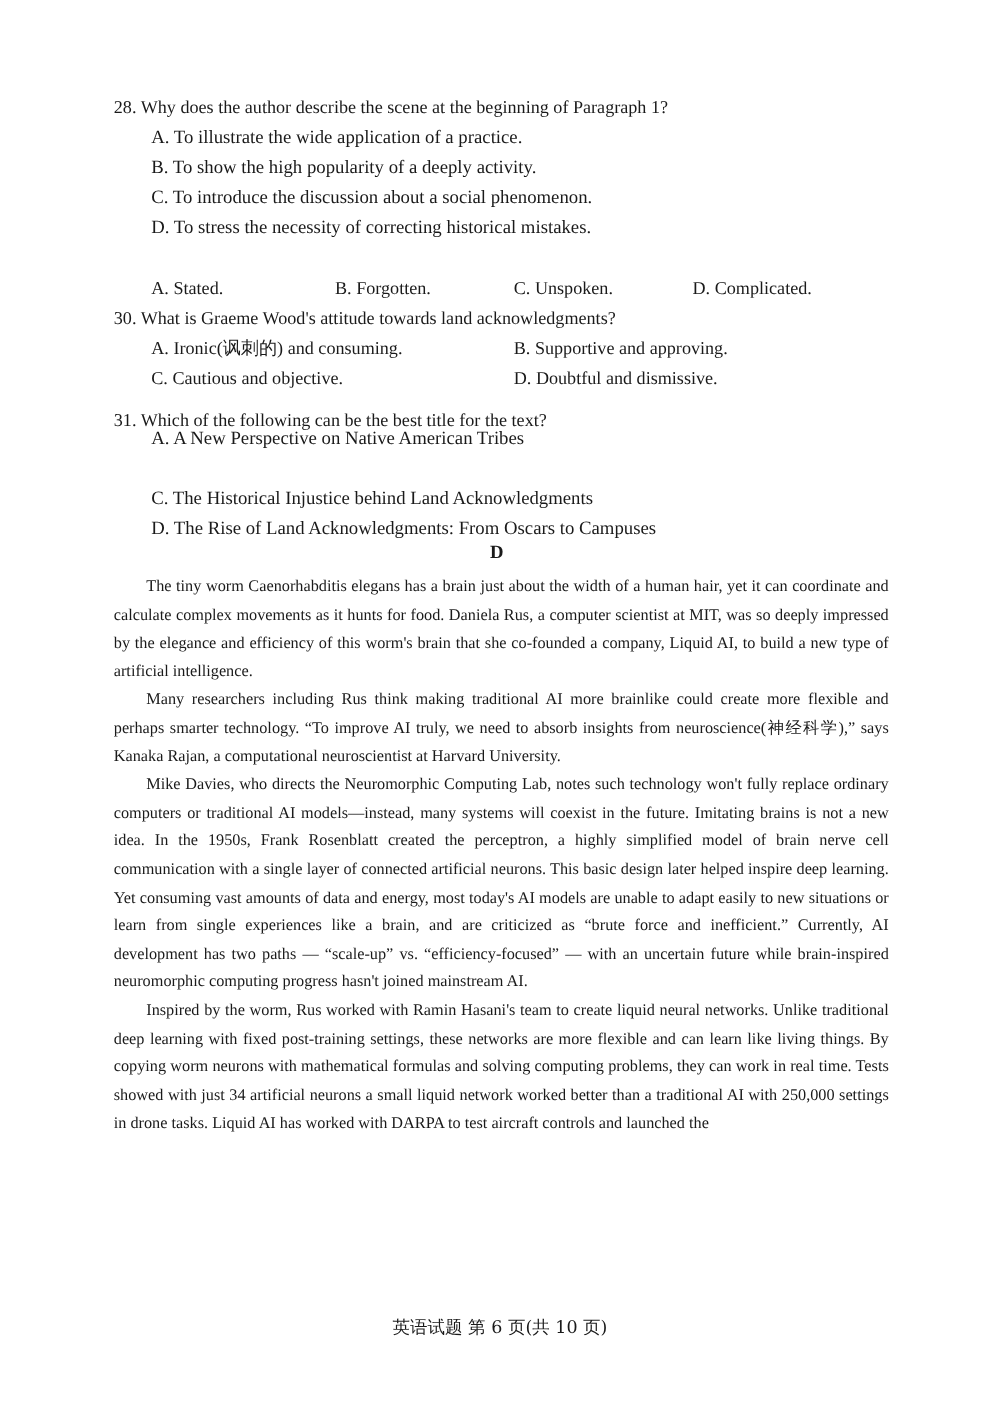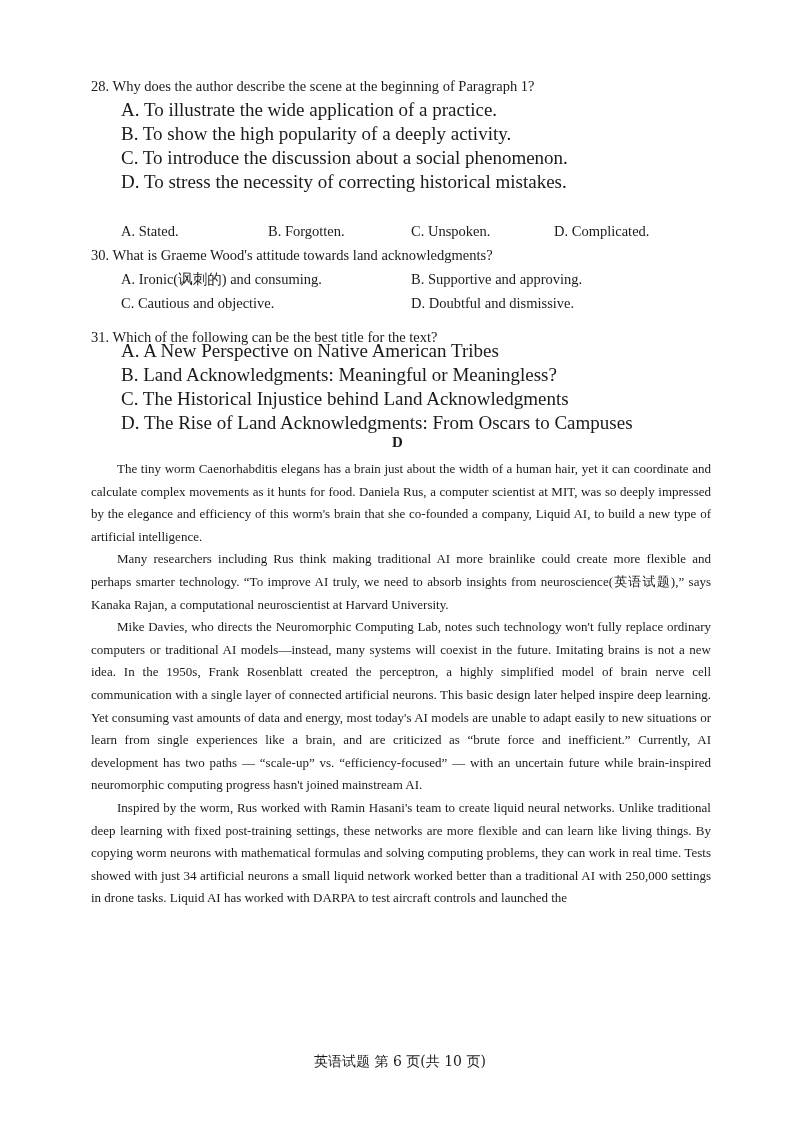--- a/index.html
+++ b/index.html
@@ -3,21 +3,21 @@
 <meta charset="utf-8">
 <style>
   html, body { margin: 0; padding: 0; background: #ffffff; }
   body {
     width: 800px; height: 1130px; position: relative; overflow: hidden;
     font-family: "Liberation Serif", "DejaVu Serif", serif;
     color: #1a1a1a;
   }
   .page { position: absolute; left: 0; top: 0; width: 800px; height: 910px; }
   .q { position: absolute; left: 91px; font-size: 14.5px; line-height: 20px; white-space: nowrap; }
-  .opt { position: absolute; left: 121px; font-size: 19px; line-height: 20px; white-space: nowrap; }
+  .opt { position: absolute; left: 121px; font-size: 15px; line-height: 20px; white-space: nowrap; }
   .opt-grid { position: absolute; left: 121px; font-size: 14.5px; line-height: 20px; white-space: nowrap; }
   .opt-grid span { position: absolute; top: 0; }
   .section-label { position: absolute; left: 392px; top: 434px; font-weight: bold; font-size: 15px; }
   .passage { position: absolute; left: 91px; width: 620px; font-size: 13px; line-height: 22.6px; text-align: justify; text-align-last: left; }
   .passage p { margin: 0; text-indent: 2em; }
   .footer { position: absolute; left: 0; width: 800px; top: 1013px; text-align: center; font-size: 14px; font-family: "DejaVu Serif", serif; margin-top: 40px; }
 </style>
 </head>
 <body>
 
@@ -50,28 +50,27 @@
   <div class="opt-grid" style="top:293px;">
     <span style="left:0px;">C. Cautious and objective.</span>
     <span style="left:290px;">D. Doubtful and dismissive.</span>
   </div>
 
   <div class="q" style="top:327px;">
     <span>31.</span>
     <span>Which of the following can be the best title for the text?</span>
   </div>
   <div class="opt" style="top:341px;text-align:right;">A. A New Perspective on Native American Tribes</div>
-  <div class="opt" style="top:365px;">B. Land Acknowledgments: Meaningful or Meaningless?</div>
   <div class="opt" style="top:389px;">C. The Historical Injustice behind Land Acknowledgments</div>
   <div class="opt" style="top:413px;">D. The Rise of Land Acknowledgments: From Oscars to Campuses</div>
 
   <div class="section-label">D</div>
 
   <div class="passage" style="top:458px;">
     <p>The tiny worm Caenorhabditis elegans has a brain just about the width of a human hair, yet it can coordinate and calculate complex movements as it hunts for food. Daniela Rus, a computer scientist at MIT, was so deeply impressed by the elegance and efficiency of this worm's brain that she co-founded a company, Liquid AI, to build a new type of artificial intelligence.</p>
-    <p>Many researchers including Rus think making traditional AI more brainlike could create more flexible and perhaps smarter technology. “To improve AI truly, we need to absorb insights from neuroscience(英语试题),” says Kanaka Rajan, a computational neuroscientist at Harvard University.</p>
+    <p>Many researchers including Rus think making traditional AI more brainlike could create more flexible and perhaps smarter technology. “To improve AI truly, we need to absorb insights from neuroscience(神经科学),” says Kanaka Rajan, a computational neuroscientist at Harvard University.</p>
     <p>Mike Davies, who directs the Neuromorphic Computing Lab, notes such technology won't fully replace ordinary computers or traditional AI models—instead, many systems will coexist in the future. Imitating brains is not a new idea. In the 1950s, Frank Rosenblatt created the perceptron, a highly simplified model of brain nerve cell communication with a single layer of connected artificial neurons. This basic design later helped inspire deep learning. Yet consuming vast amounts of data and energy, most today's AI models are unable to adapt easily to new situations or learn from single experiences like a brain, and are criticized as “brute force and inefficient.” Currently, AI development has two paths — “scale-up” vs. “efficiency-focused” — with an uncertain future while brain-inspired neuromorphic computing progress hasn't joined mainstream AI.</p>
     <p>Inspired by the worm, Rus worked with Ramin Hasani's team to create liquid neural networks. Unlike traditional deep learning with fixed post-training settings, these networks are more flexible and can learn like living things. By copying worm neurons with mathematical formulas and solving computing problems, they can work in real time. Tests showed with just 34 artificial neurons a small liquid network worked better than a traditional AI with 250,000 settings in drone tasks. Liquid AI has worked with DARPA to test aircraft controls and launched the</p>
   </div>
 
   <div class="footer">英语试题  第 6 页(共 10 页)</div>
 
 </div>
 
 </body></html>

